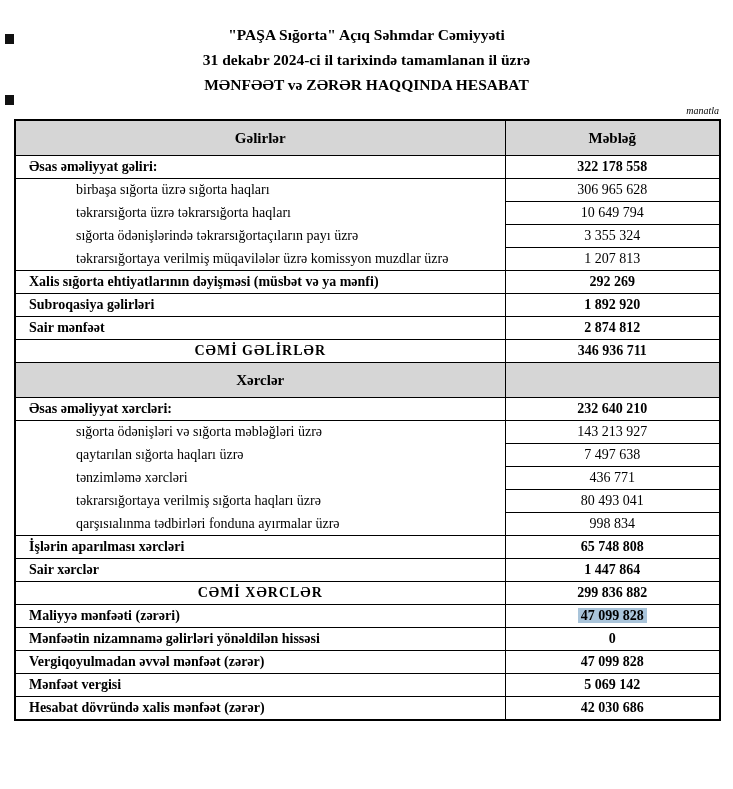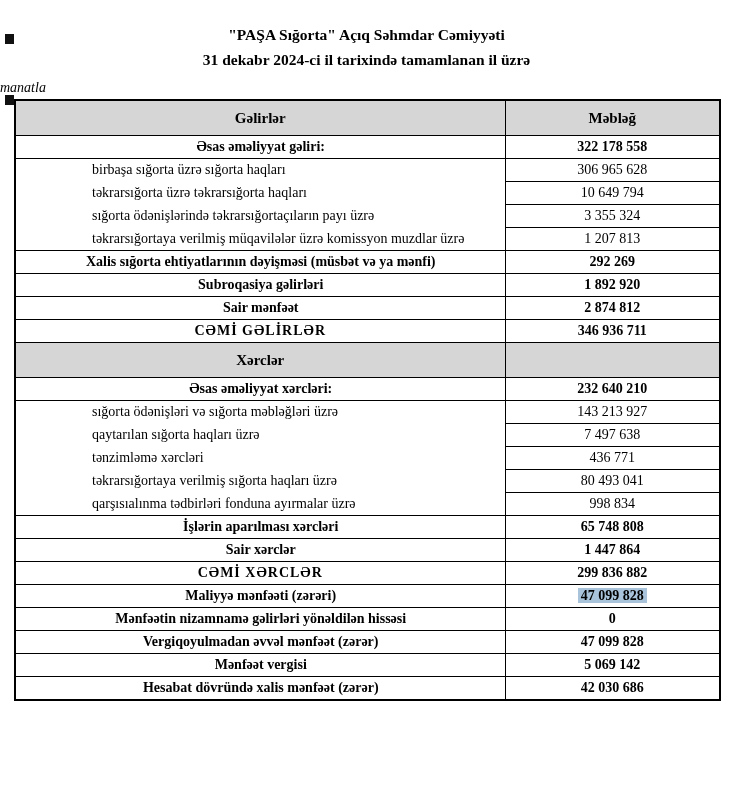--- a/index.html
+++ b/index.html
@@ -27,23 +27,23 @@
   .artifact.a2{top:95px;}
   .title{
     padding-top:22px;
     text-align:center;
     font-weight:bold;
     font-size:15.5px;
     line-height:25px;
   }
   .currency-note{
     width:719px;
-    text-align:left;
+    text-align:right;
     font-style:italic;
-    font-size:14px;
+    font-size:10px;
     margin:8px 0 3px 0;
   }
   table.pl-table{
     border-collapse:collapse;
     margin-left:14px;
     width:705px;
     font-size:14px;
     border:2px solid #000;
     table-layout:fixed;
   }
@@ -66,24 +66,24 @@
     font-size:15px;
     border-top:1px solid #000;
     border-bottom:1px solid #000;
   }
   
   .row-bold td{
     font-weight:bold;
     border-top:1px solid #000;
     border-bottom:1px solid #000;
   }
-  .row-bold .label-cell{text-align:center;padding-left:5px;}
+  .row-bold .label-cell{text-align:left;padding-left:13px;}
   
   .row-detail .label-cell{
-    padding-left:76px;
+    padding-left:60px;
     font-weight:normal;
     border-top:none;
     border-bottom:none;
   }
   .row-detail .amount-cell{
     border-top:1px solid #000;
     border-bottom:1px solid #000;
   }
   
   .row-total td{
@@ -101,20 +101,21 @@
 </head>
 <body>
 
 <div class="page">
   <div class="artifact a1"></div>
   <div class="artifact a2"></div>
 
   <div class="title">
     <div>"PAŞA Sığorta" Açıq Səhmdar Cəmiyyəti</div>
     <div>31 dekabr 2024-ci il tarixində tamamlanan il üzrə</div>
+    <div>MƏNFƏƏT və ZƏRƏR HAQQINDA HESABAT</div>
   </div>
 
   <div class="currency-note">manatla</div>
 
   <table class="pl-table">
     <colgroup>
       <col class="col-label">
       <col class="col-amount">
     </colgroup>
     <tbody>

